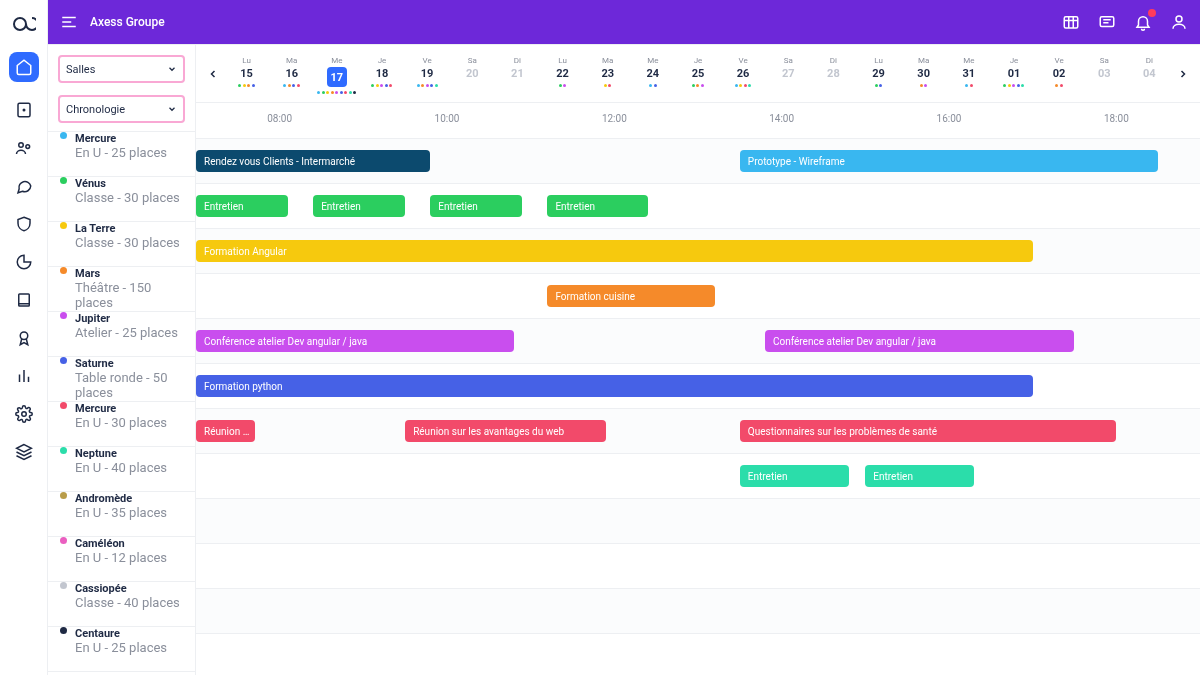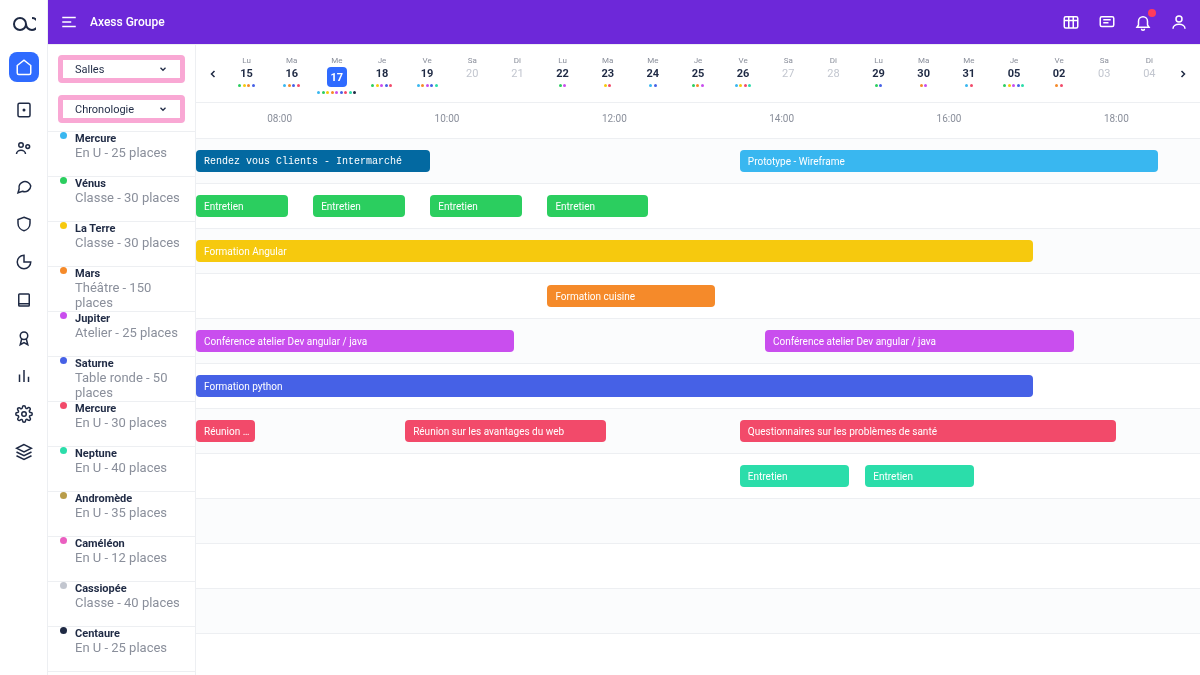--- a/index.html
+++ b/index.html
@@ -34,42 +34,42 @@
   .topbar svg { width: 18px; height: 18px; }
   .notif-dot { position: absolute; top: -4px; right: -4px; width: 8px; height: 8px; background: #ff3b5c; border-radius: 50%; }
 
   .content { flex: 1; display: flex; overflow: hidden; border-top: 1px solid #edeff2; }
 
   .left-col {
     width: 148px; background: #fff; border-right: 1px solid #edeff2; display: flex; flex-direction: column;
   }
   .selects { padding: 10px 10px 8px; display: flex; flex-direction: column; gap: 12px; border-bottom: 1px solid #edeff2; }
   .select {
-    height: 28px; border: 5px solid #f9a8d4; border-radius: 4px; display: flex; align-items: center;
-    padding: 0 12px; justify-content: space-between; font-size: 11px; color: #1f2a44; cursor: pointer;
+    height: 28px; border: 2px solid #f9a8d4; border-radius: 4px; display: flex; align-items: center;
+    padding: 0 6px; justify-content: space-between; font-size: 11px; color: #1f2a44; cursor: pointer;
   }
   .select svg { width: 10px; height: 10px; }
 
   .rooms { flex: 1; overflow-y: auto; }
   .room-row { height: 45px; border-bottom: 1px solid #edeff2; display: flex; align-items: flex-start; padding: 0 12px; gap: 8px; }
   .room-dot { width: 7px; height: 7px; border-radius: 50%; flex-shrink: 0; }
   .room-text { display: flex; flex-direction: column; }
   .room-name { font-size: 11px; font-weight: 700; color: #1f2a44; line-height: 1.2; }
   .room-sub { font-size: 13px; color: #8a8f9b; }
 
   .right-col { flex: 1; display: flex; flex-direction: column; overflow: hidden; }
 
   .date-strip { display: flex; align-items: center; border-bottom: 1px solid #edeff2; height: 58px; padding: 0 6px; }
   .nav-arrow { width: 22px; display: flex; align-items: center; justify-content: center; cursor: pointer; color: #1f2a44; }
   .nav-arrow svg { width: 12px; height: 12px; }
   .days { flex: 1; display: flex; }
   .day { flex: 1; display: flex; flex-direction: column; align-items: center; gap: 2px; padding-top: 6px; cursor: pointer; }
   .day .dow { font-size: 8px; color: #8a8f9b; }
   .day .num { font-size: 11px; font-weight: 700; color: #1f2a44; }
-  .day.muted .num { color: #c2c6cf; font-weight: 400; }
+  .day.muted .num { color: #c2c6cf; font-weight: 700; }
   .day.selected .num {
     background: #2f6bff; color: #fff; width: 20px; height: 20px; border-radius: 4px; display: flex; align-items: center; justify-content: center;
   }
   .day .dots { height: 6px; display: flex; gap: 1.5px; margin-top: 2px; }
   .day .dots span { width: 3px; height: 3px; border-radius: 50%; }
 
   .time-axis { height: 36px; border-bottom: 1px solid #edeff2; position: relative; }
   .time-label { position: absolute; top: 10px; transform: translateX(-50%); font-size: 10px; color: #8a8f9b; }
 
   .grid { flex: 1; overflow-y: auto; overflow-x: hidden; position: relative; }
@@ -455,21 +455,21 @@
             <div class="day">
     <span class="dow">Me</span>
     <span class="num">31</span>
     <span class="dots">
                 <span style="background:#39b7f0"></span>
                 <span style="background:#f24a6a"></span>
               </span>
             </div>
             <div class="day">
     <span class="dow">Je</span>
-    <span class="num">05</span>
+    <span class="num">01</span>
     <span class="dots">
                 <span style="background:#2bce5f"></span>
                 <span style="background:#f6c90e"></span>
                 <span style="background:#c94eee"></span>
                 <span style="background:#4661e6"></span>
                 <span style="background:#2bddaa"></span>
               </span>
             </div>
             <div class="day">
     <span class="dow">Ve</span>
@@ -499,21 +499,21 @@
       <div class="time-axis" id="time-axis">
           <span class="time-label" style="left: 8.33333%;">08:00</span>
           <span class="time-label" style="left: 25%;">10:00</span>
           <span class="time-label" style="left: 41.6667%;">12:00</span>
           <span class="time-label" style="left: 58.3333%;">14:00</span>
           <span class="time-label" style="left: 75%;">16:00</span>
           <span class="time-label" style="left: 91.6667%;">18:00</span>
         </div>
       <div class="grid" id="grid">
           <div class="grid-row">
-            <div class="event" style="background: #0369a1; left: 0%; width: 23.3333%; font-family: Liberation Mono, monospace;">Rendez vous Clients - Intermarché</div>
+            <div class="event" style="background: #0c4a6e; left: 0%; width: 23.3333%;">Rendez vous Clients - Intermarché</div>
             <div class="event" style="background: rgb(57, 183, 240); left: 54.1667%; width: 41.6667%;">Prototype - Wireframe</div>
           </div>
           <div class="grid-row">
             <div class="event" style="background: rgb(43, 206, 95); left: 0%; width: 9.16667%;">Entretien</div>
             <div class="event" style="background: rgb(43, 206, 95); left: 11.6667%; width: 9.16667%;">Entretien</div>
             <div class="event" style="background: rgb(43, 206, 95); left: 23.3333%; width: 9.16667%;">Entretien</div>
             <div class="event" style="background: rgb(43, 206, 95); left: 35%; width: 10%;">Entretien</div>
           </div>
           <div class="grid-row">
             <div class="event" style="background: rgb(246, 201, 14); left: 0%; width: 83.3333%;">Formation Angular</div>

